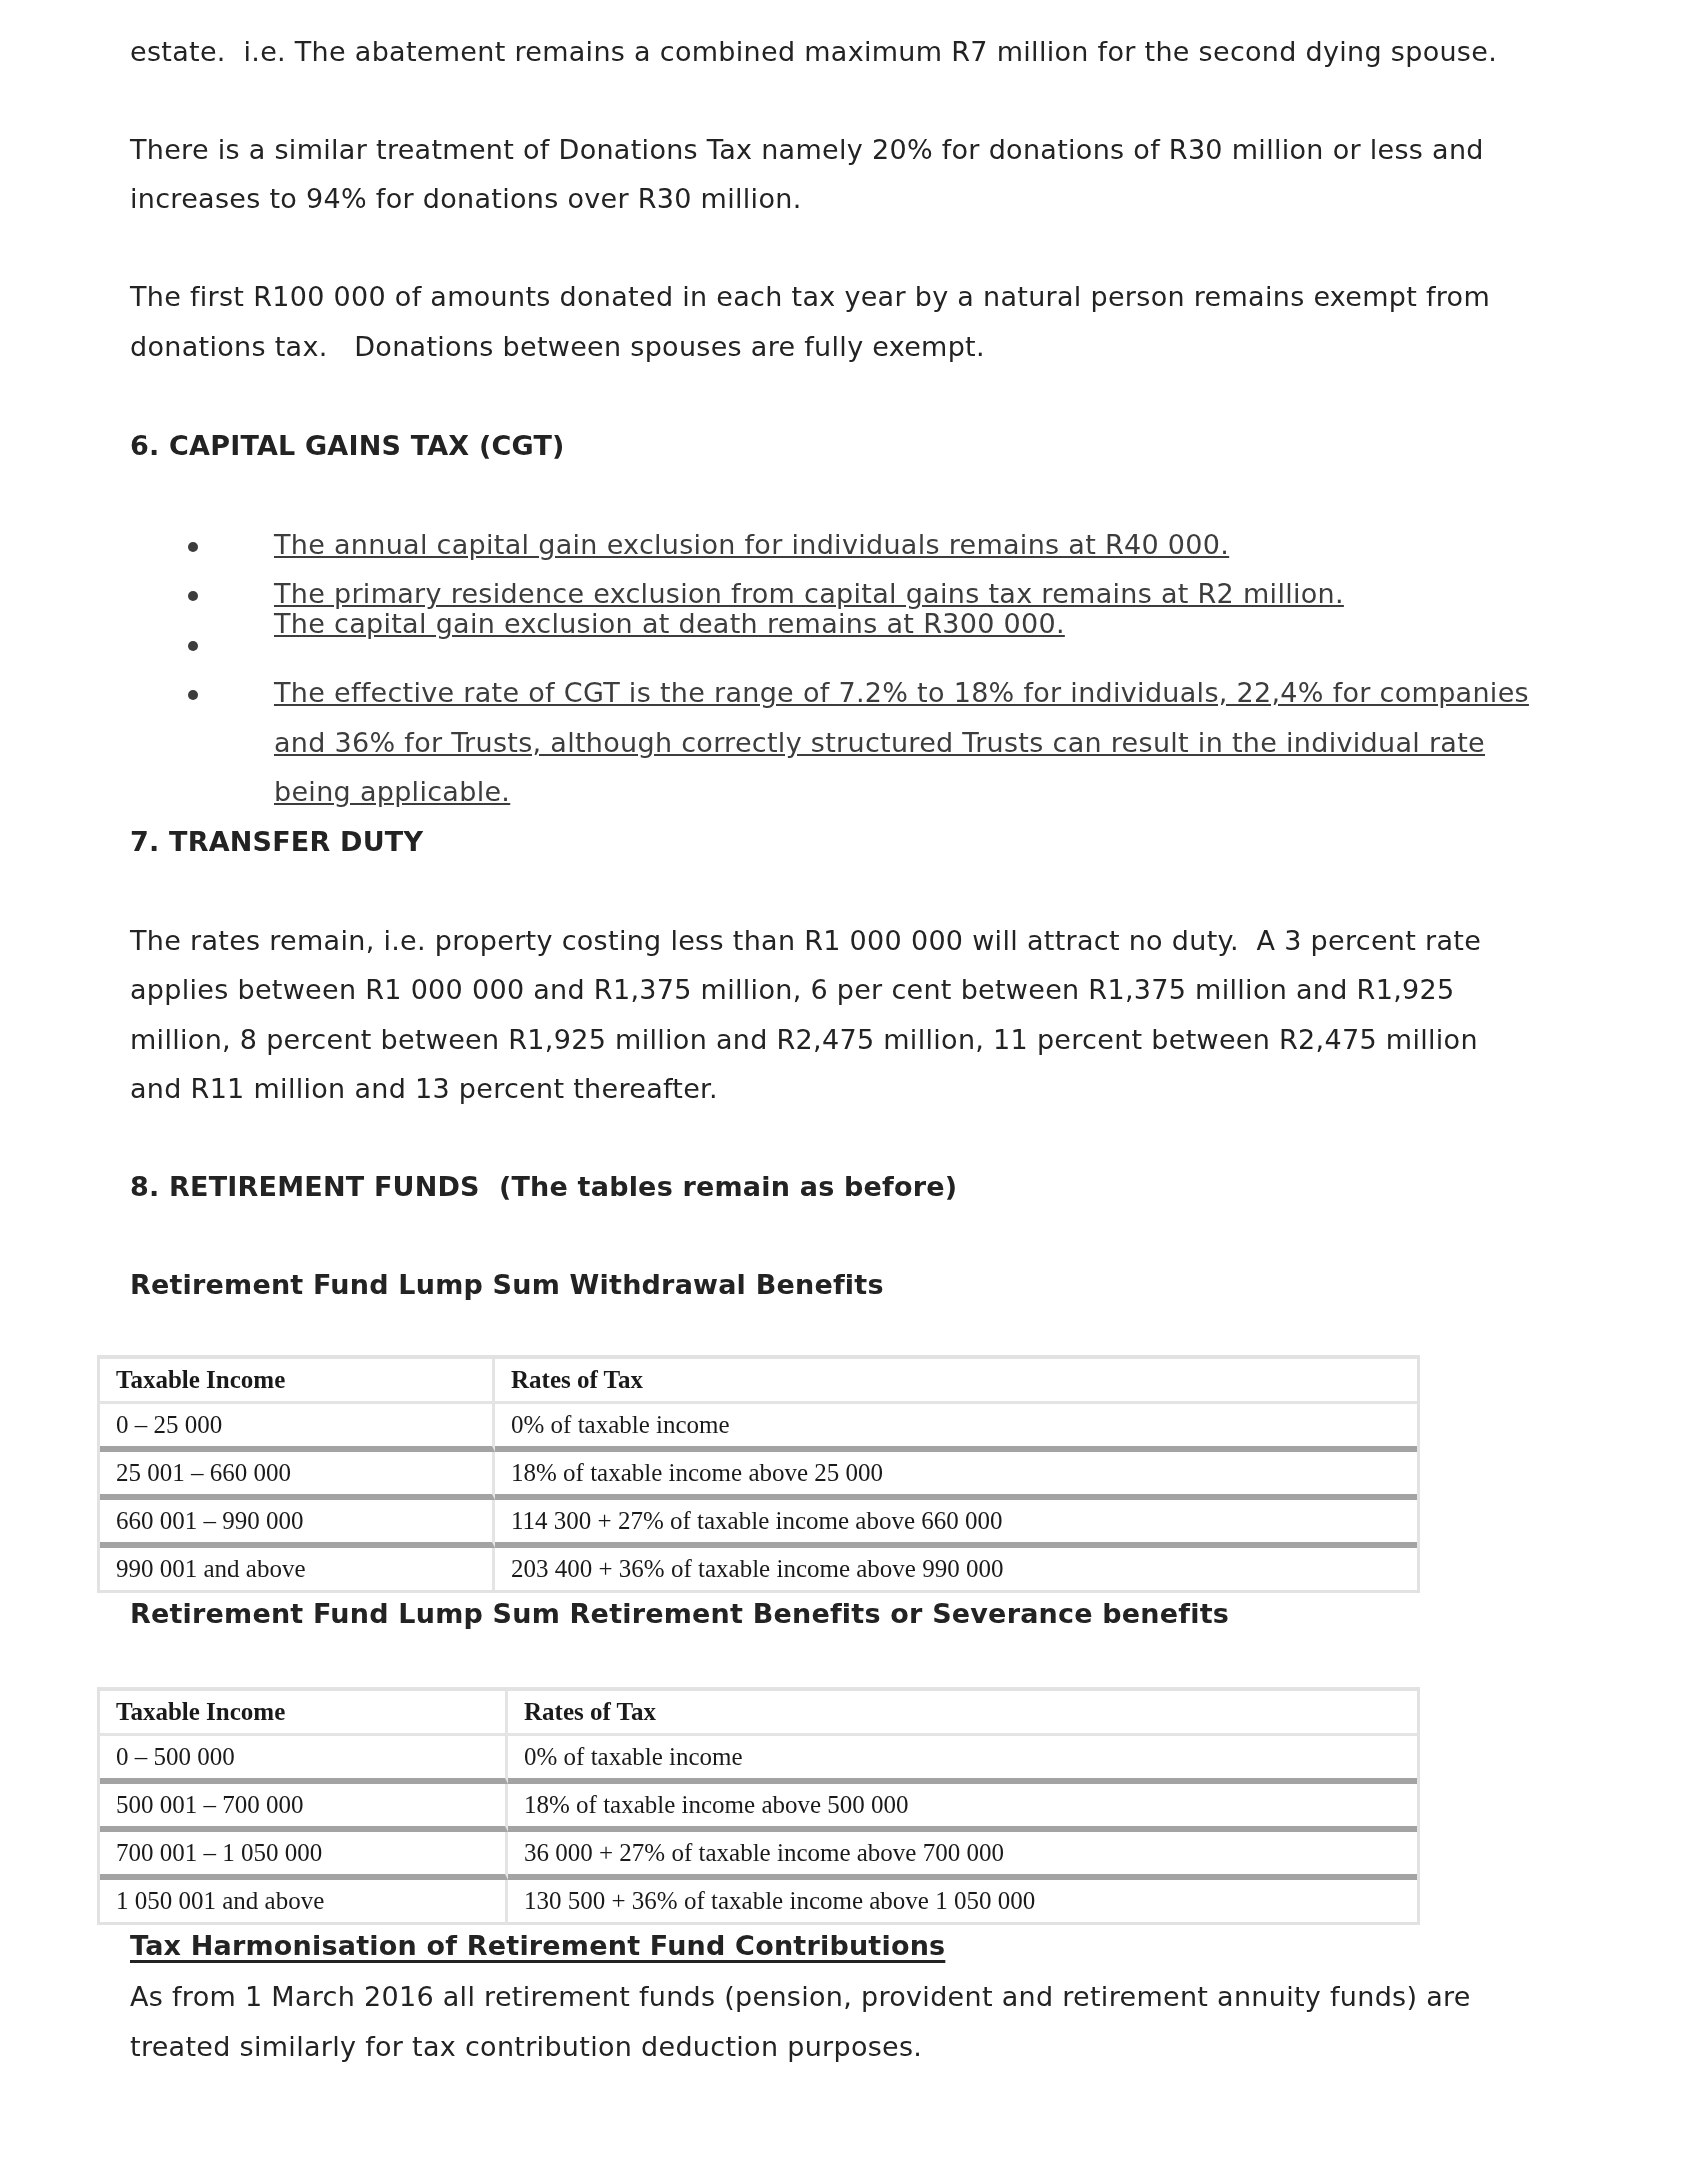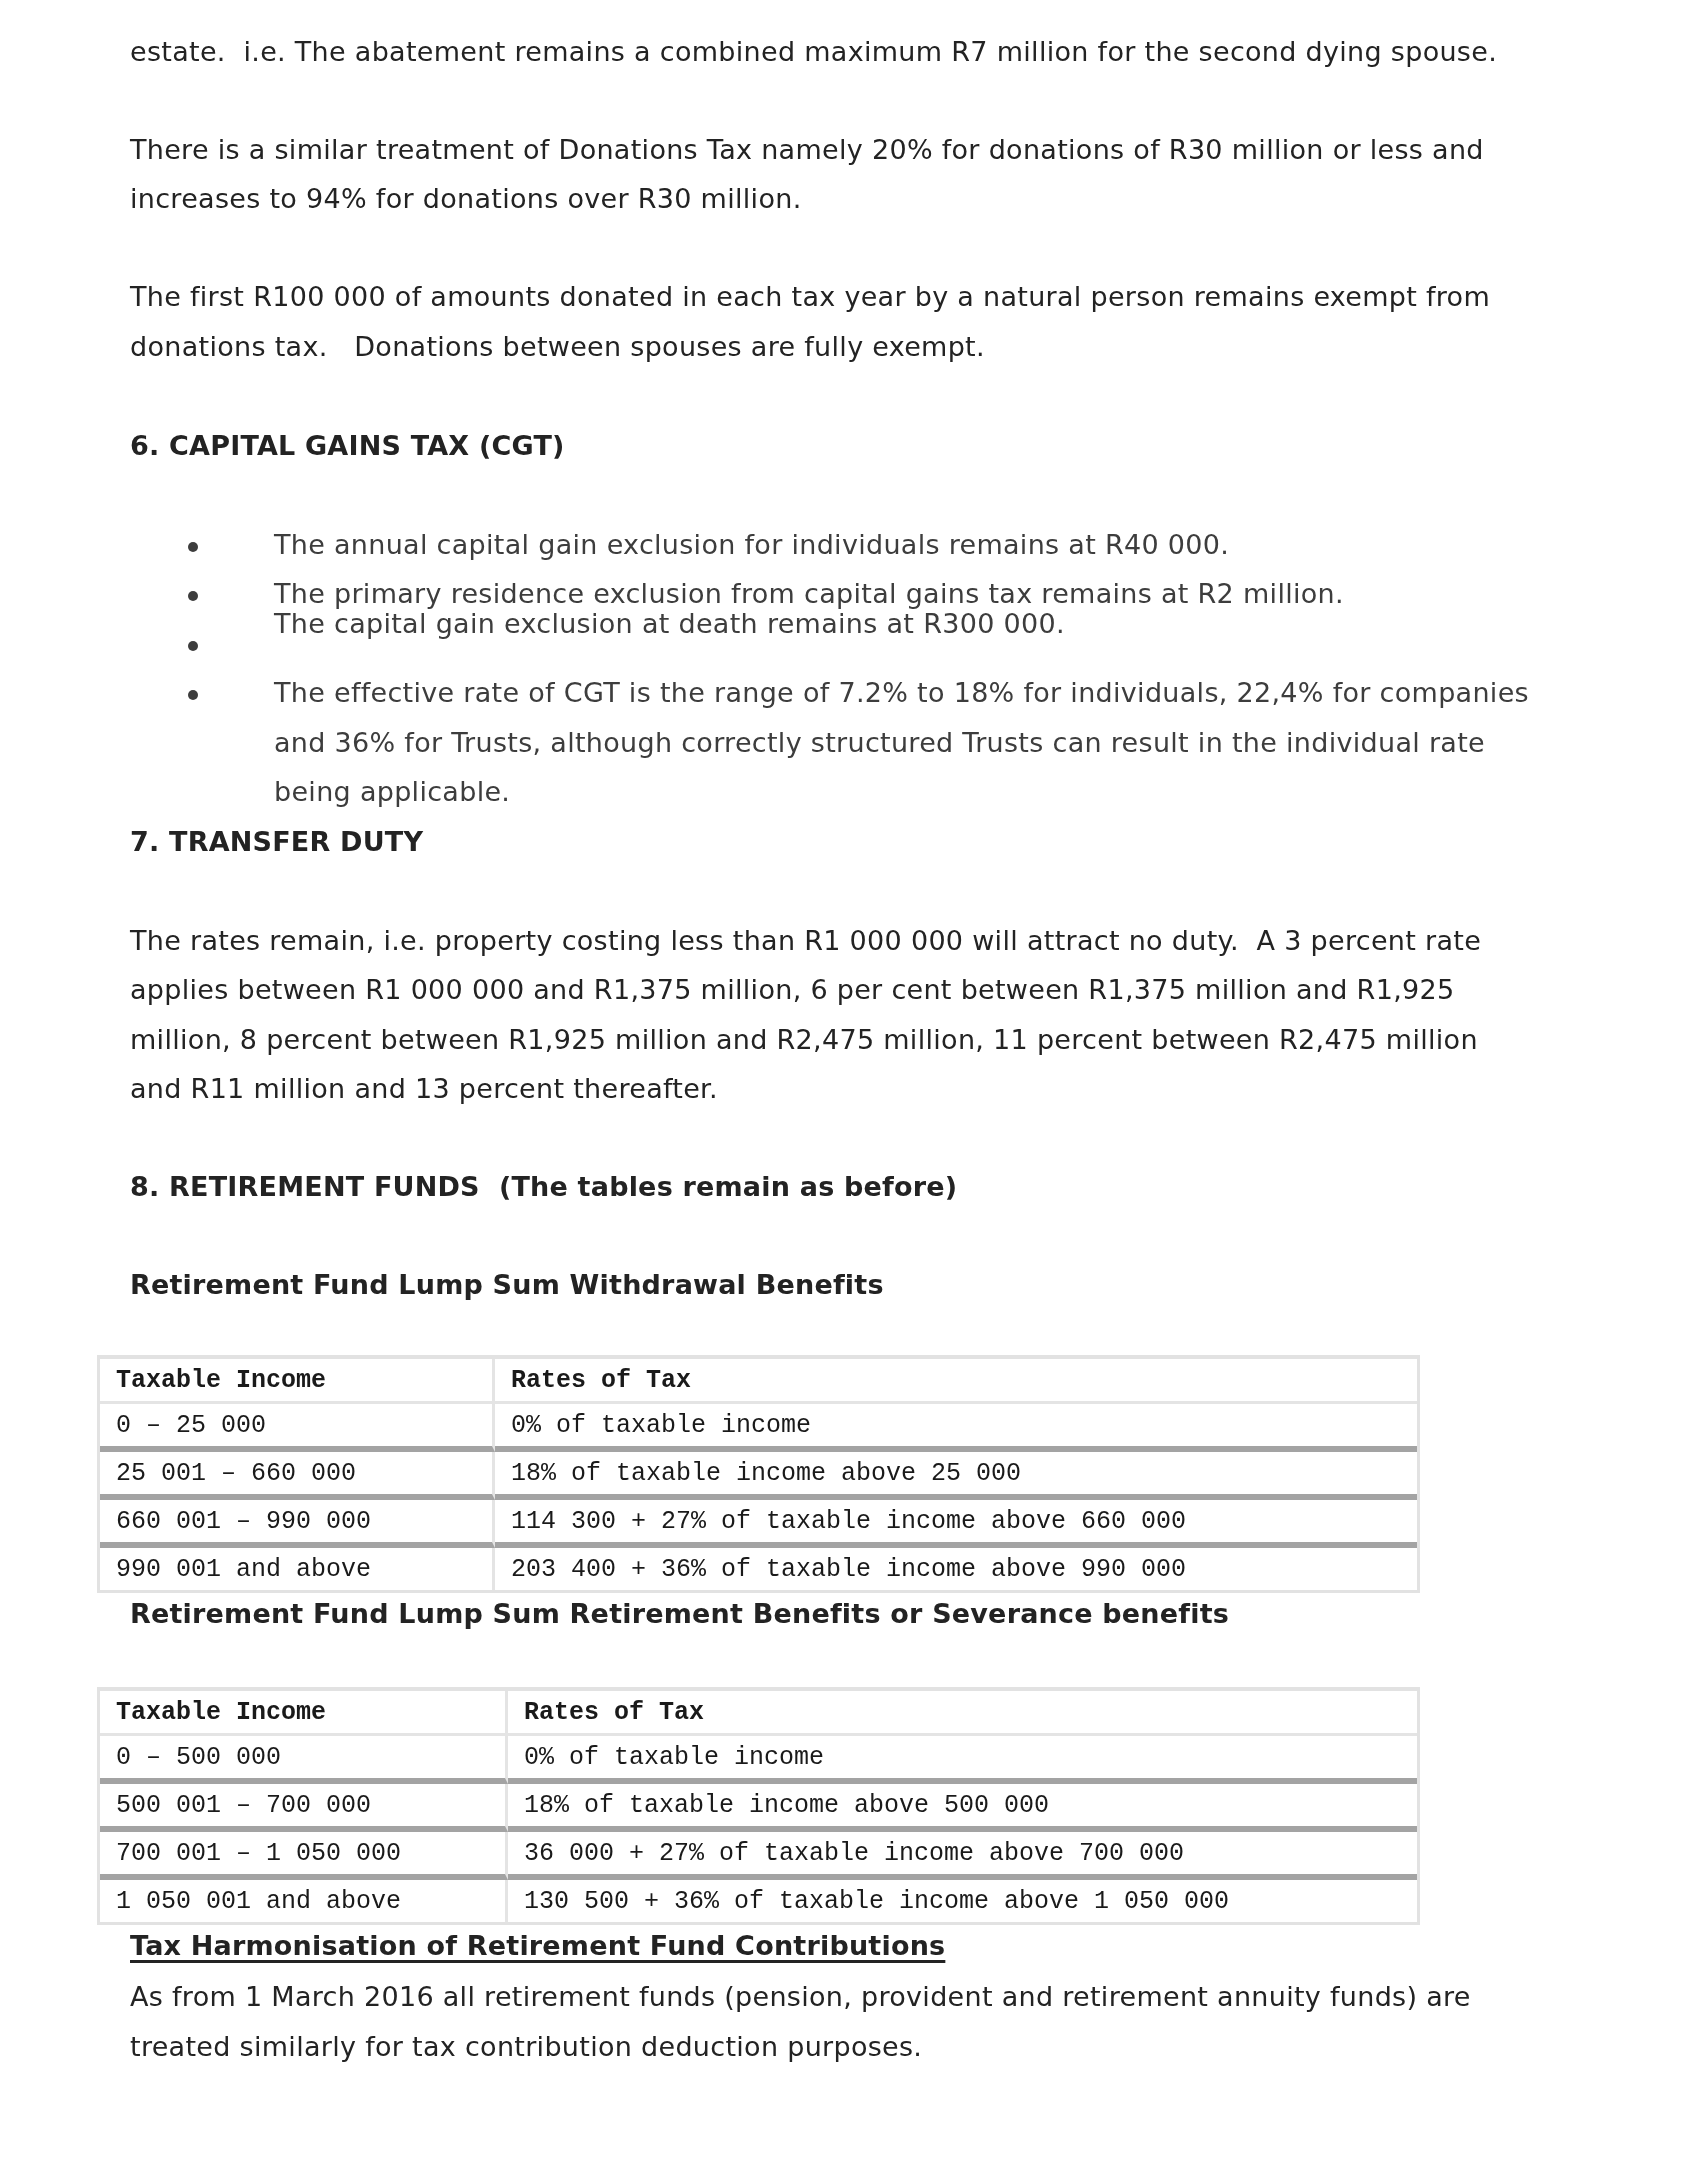--- a/index.html
+++ b/index.html
@@ -1,27 +1,27 @@
 <!DOCTYPE html>
 <html><head>
 <meta charset="utf-8">
 <style>
   html, body { margin: 0; padding: 0; background: #ffffff; }
   body { width: 1683px; height: 2178px; position: relative; overflow: hidden;
          font-family: "DejaVu Sans", sans-serif; color: #222222; }
   .line { position: absolute; left: 97px; white-space: pre; font-size: 27px;
           line-height: 50px; letter-spacing: 0.3px; color: #232323; margin-left: 33px; }
   .bold { font-weight: bold; letter-spacing: 0.2px; }
-  .bullet-line { left: 241px; color: #3d3d3d; }
+  .bullet-line { left: 241px; color: #3d3d3d; text-decoration: underline; }
   .bullet-dot { position: absolute; left: 188px; width: 10px; height: 10px; border-radius: 50%;
                 background: #3d3d3d; }
   .underline { text-decoration: underline; text-decoration-thickness: 3px; text-underline-offset: 5px; }
   table.tax { position: absolute; left: 97px; width: 1323px; border-collapse: separate;
               border-spacing: 0; border: 3px solid #e2e2e2; border-top-width: 4px;
-              font-family: Liberation Mono, monospace; font-size: 25px; color: #1a1a1a; }
+              font-family: Liberation Serif, serif; font-size: 25px; color: #1a1a1a; }
   table.tax td { border-right: 3px solid #e4e4e4; border-bottom: 6px solid #a3a3a3;
                  padding: 0 0 0 16px; height: 42px; vertical-align: middle; white-space: pre; }
   table.tax tr:last-child td { border-bottom: none; }
   table.tax td:last-child { border-right: none; }
   table.tax th { font-weight: bold; text-align: left; border-right: 3px solid #e4e4e4;
                  border-bottom: 3px solid #e4e4e4; padding: 0 0 0 16px; height: 42px; white-space: pre; }
   table.tax th:last-child { border-right: none; }
   #table-1 { top: 1355px; }
   #table-1 col.c1 { width: 395px; }
   #table-2 { top: 1687px; }

